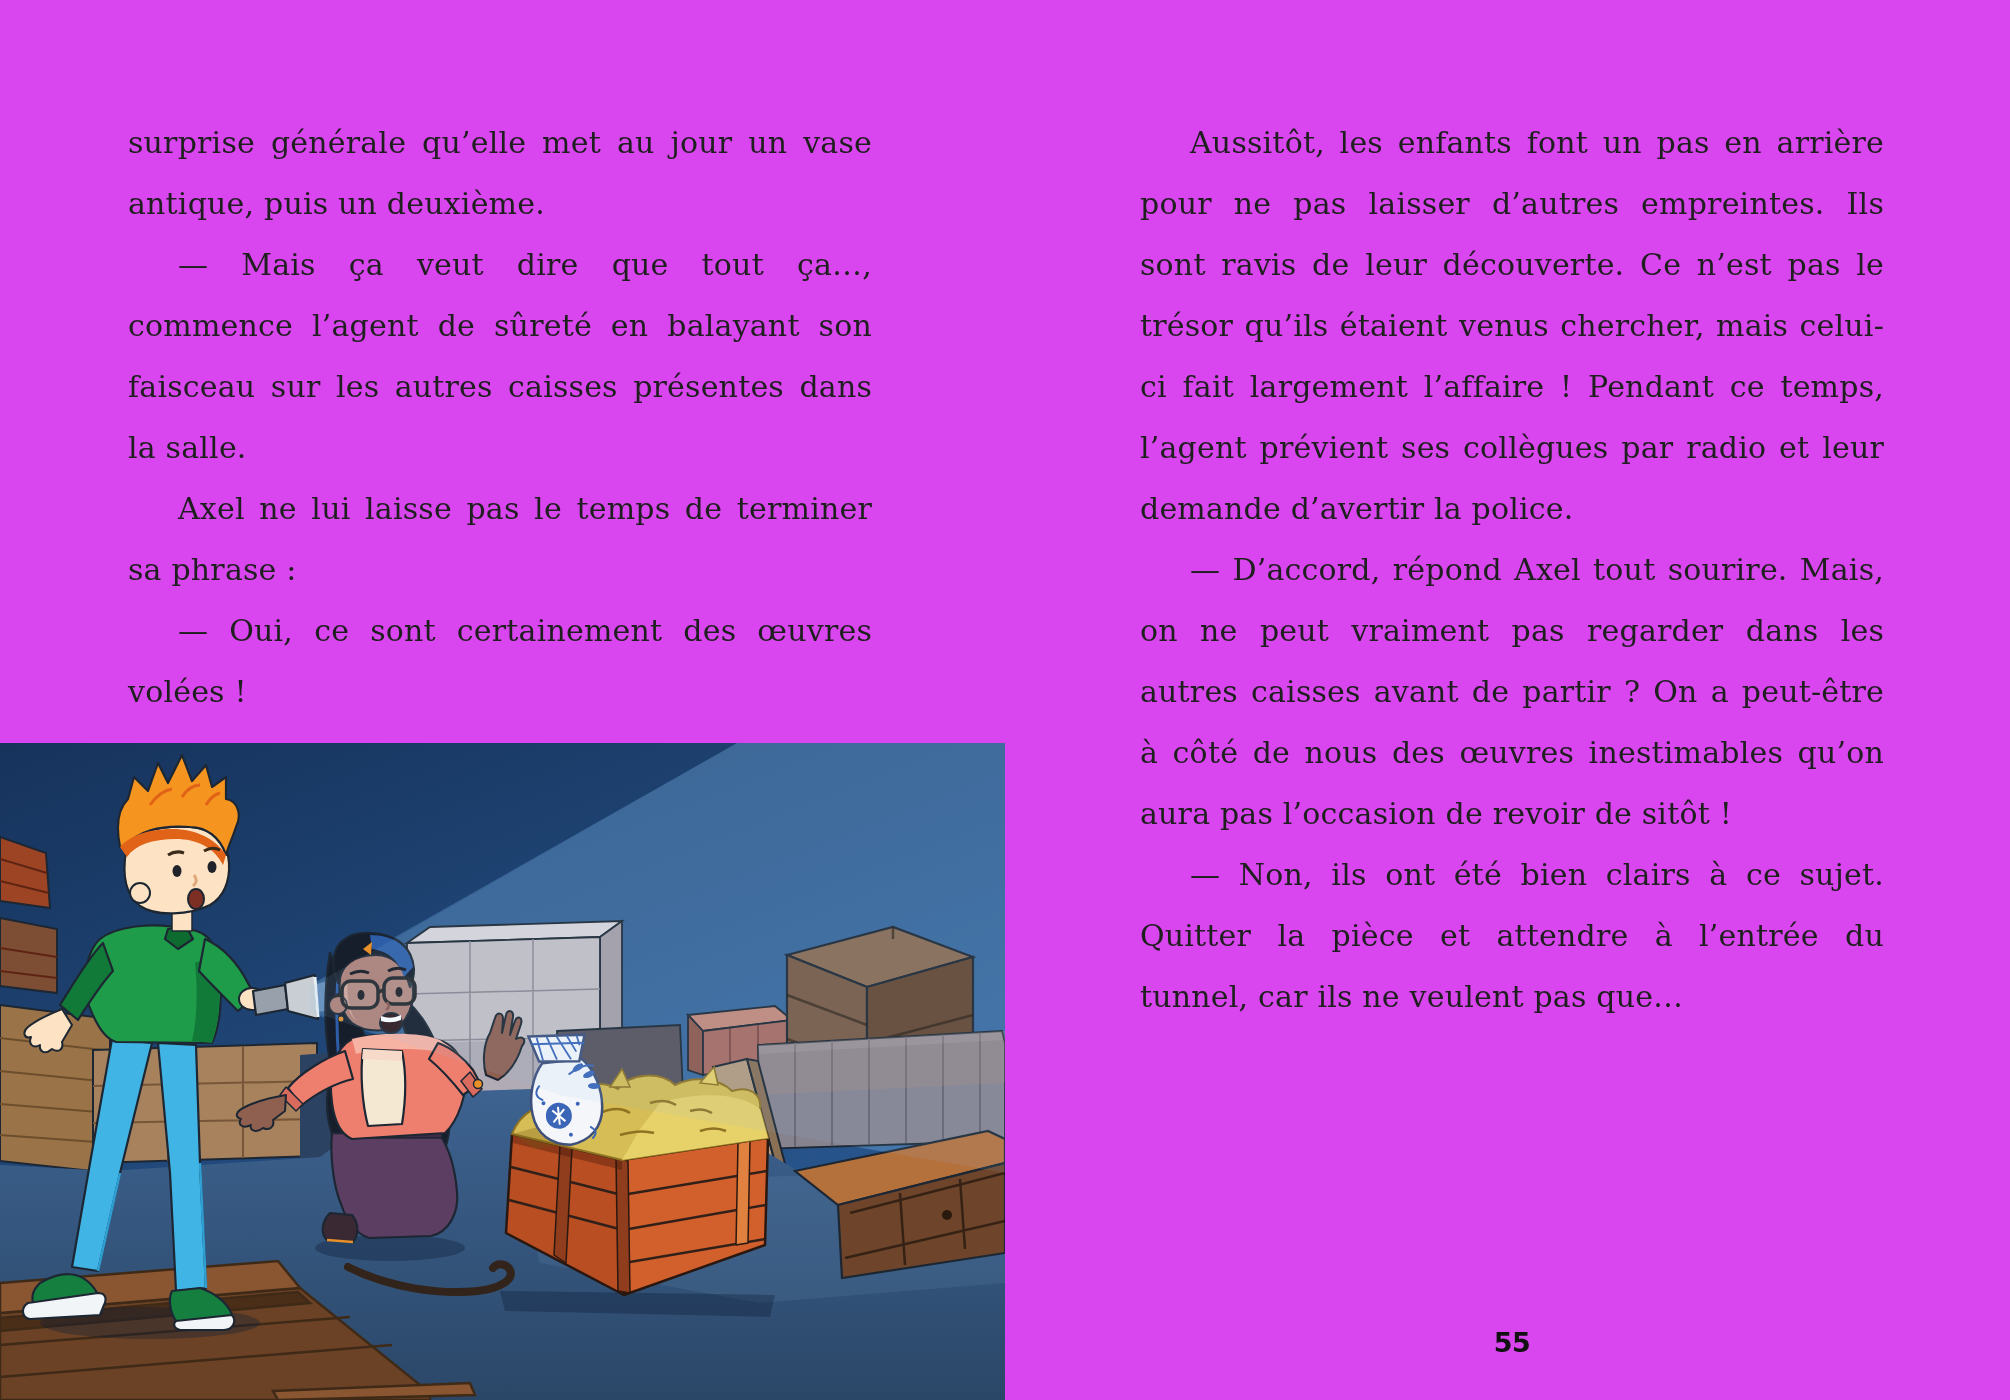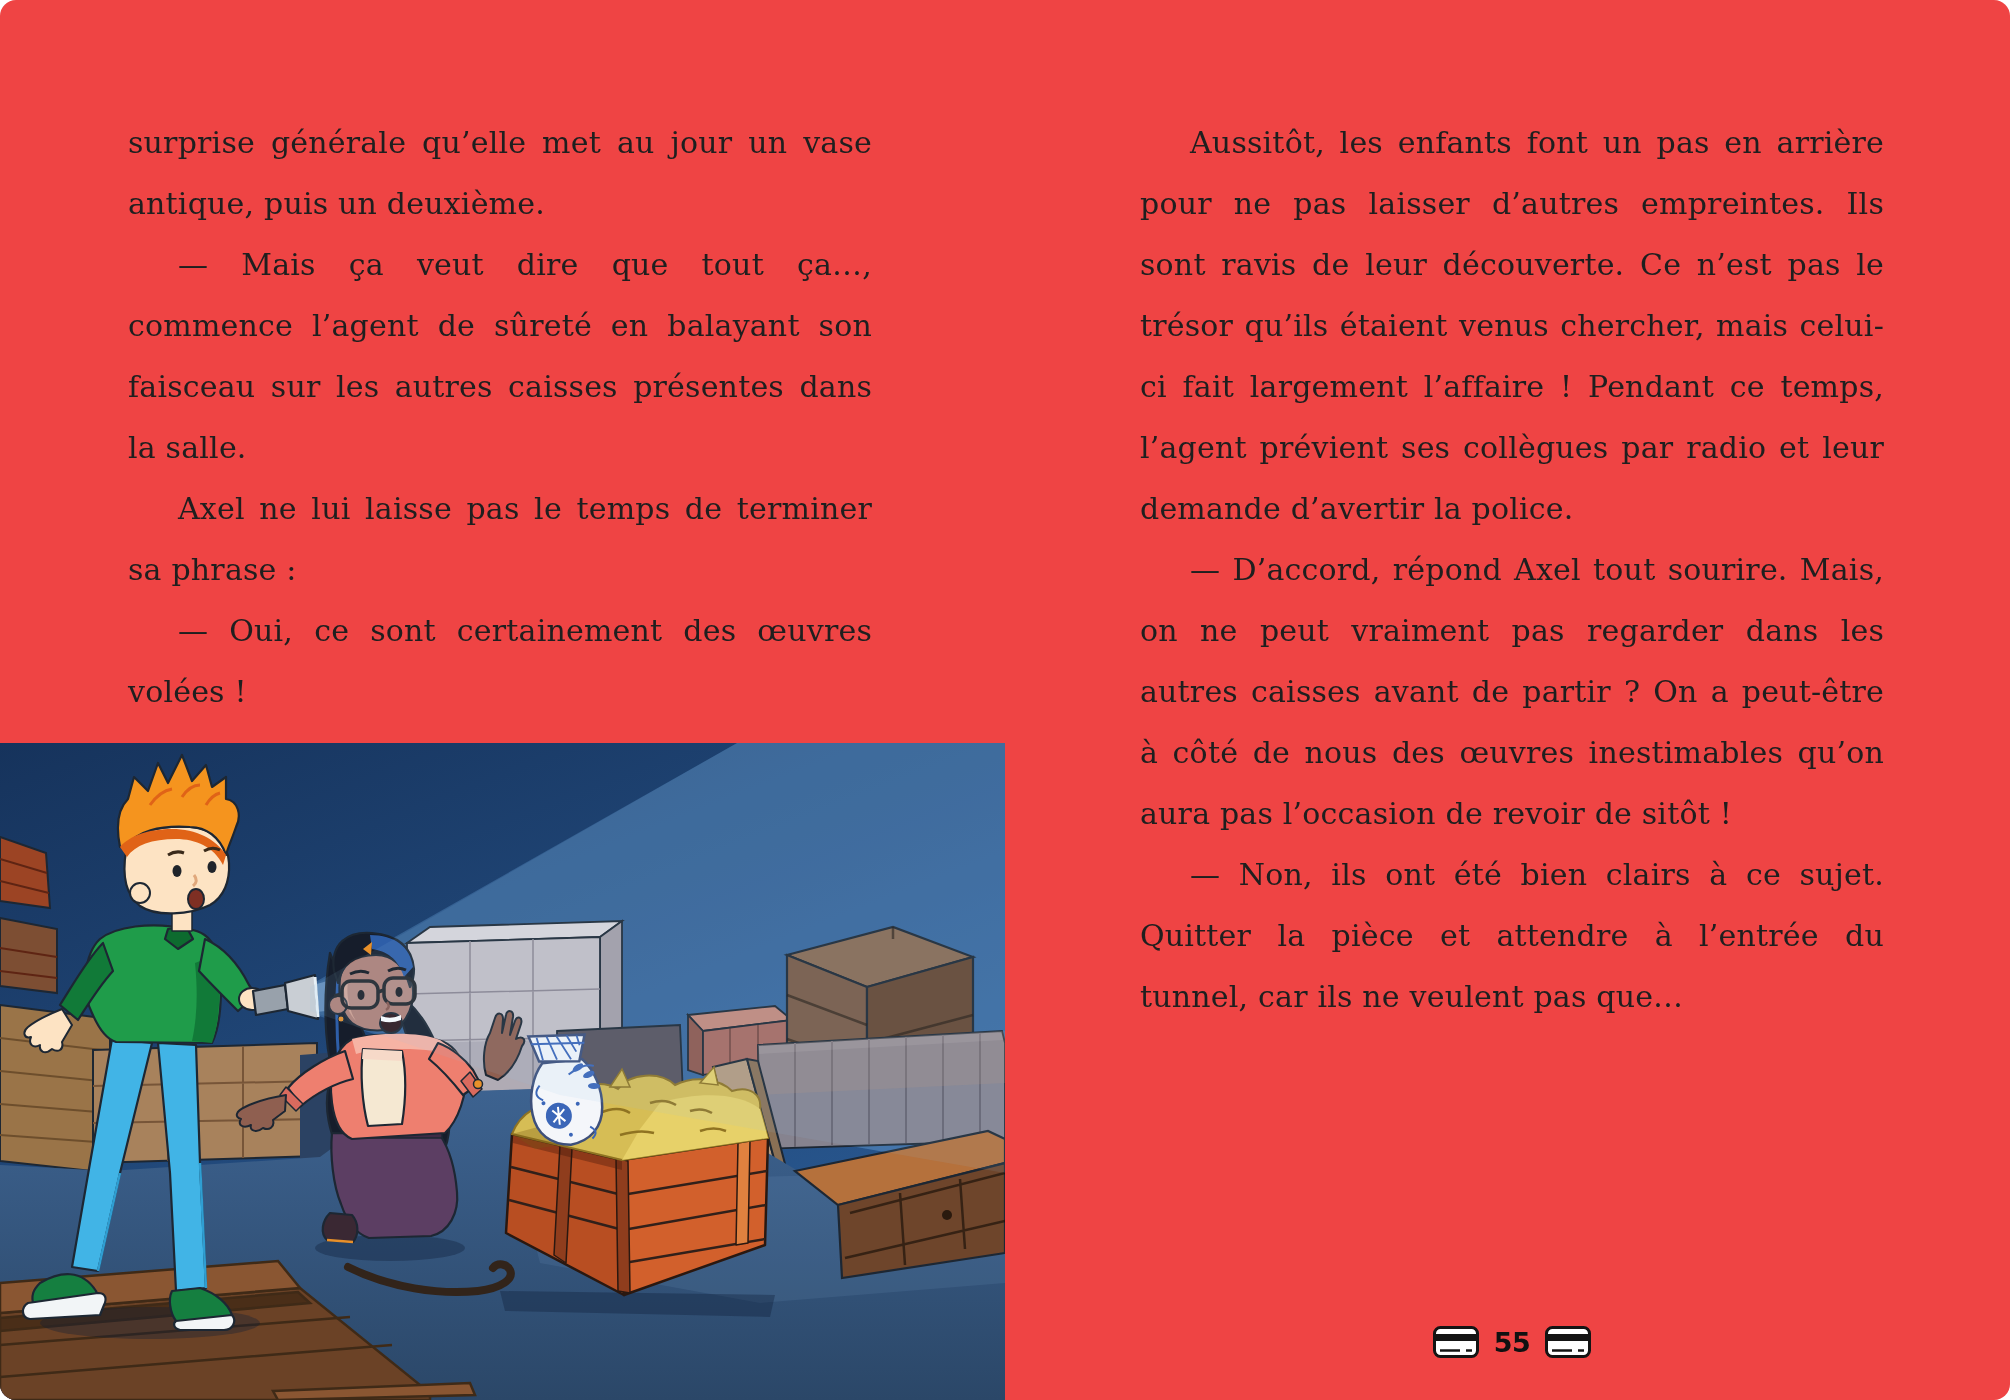--- a/index.html
+++ b/index.html
@@ -1,28 +1,28 @@
 <!DOCTYPE html>
 <html lang="fr" style="--bg-top: #16335c; --bg-bottom: #2a5a93; --beam: rgba(108,170,226,0.30); --beam-core: rgba(182,216,246,0.38); --floor-top: #3e6492; --floor-bottom: #2b4768; --outline: #1d2733; --crate-red: #9c4424; --crate-red-line: #5e2413; --crate-brown: #7d4e33; --crate-tan: #9a7448; --crate-tan-line: #6d4e2c; --crate-grid: #a8825c; --crate-grid-line: #775538; --crate-dark: #4a3626; --crate-navy: #2b4263; --crate-grey: #c6c0c6; --crate-grey-top: #dcd7db; --crate-grey-side: #a59fa6; --crate-grey-line: #8d8691; --crate-charcoal: #57525c; --pink-top: #c5897b; --pink-front: #8f574c; --pink-side: #a96a60; --box-top: #8a6a52; --box-left: #7a5a44; --box-right: #66462f; --slat-grey: #86838f; --slat-grey-line: #67636f; --chest-top: #b5713c; --chest-front: #6e452b; --plank: #b59a7e; --plank-edge: #8a7055; --crate-orange: #b84e22; --crate-orange-lit: #d2602c; --crate-orange-batten: #e0813f; --crate-orange-dark: #8f3d1d; --straw: #d6bd55; --straw-lit: #e7d169; --straw-stroke: #8f7322; --vase-white: #f4f6fa; --vase-blue: #3b66b8; --vase-outline: #3d4f7a; --boy-hair: #f5941e; --boy-hair-dark: #e06317; --boy-skin: #fde3c3; --jacket-green: #1f9c4a; --jacket-green-dark: #117a38; --collar-green: #0d6b2f; --jeans: #41b4e6; --jeans-dark: #2f9ed2; --sneaker-green: #157f40; --sole-white: #f2f5f7; --flashlight-body: #98a1ab; --flashlight-head: #c9ced4; --girl-hair: #161d2b; --girl-hair-blue: #2e5ea8; --girl-skin: #b08077; --girl-skin-lit: #d2a090; --girl-skin-dark: #8f5f50; --girl-jacket: #ee7f6f; --girl-jacket-lit: #f6b3a4; --girl-cuff: #d96a5e; --girl-top: #f5e8d2; --girl-pants: #5c3e63; --girl-belt: #3f2b46; --girl-shoe: #3a2833; --accent-orange: #e8902a; --wood-lid: #8a5632; --wood-lid-inner: #6b4226; --wood-lid-dark: #4a2e18; --wood-line: #3f2a17; --crowbar: #32241a; --shadow: rgba(15,30,55,0.35); --mouth-boy: #7e2f23; --mouth-girl: #2e181c; --icon-ink: #141414;"><head>
 <meta charset="utf-8">
 <style>
   html,body{margin:0;padding:0;width:2010px;height:1400px;background:#ffffff;}
-  .sheet{position:relative;width:2010px;height:1400px;background:#ef4444;overflow:hidden;
-         font-family:"DejaVu Serif", serif;border-radius:16px;}
+  .sheet{position:relative;width:2010px;height:1400px;background:#d946ef;overflow:hidden;
+         font-family:"DejaVu Serif", serif;}
   .text-col{position:absolute;width:744px;color:#1f1f1f;font-size:30px;line-height:61px;
             text-align:justify;letter-spacing:0.2px;}
   .text-col p{margin:0;padding:0;}
   .text-col p.indent{text-indent:50px;}
   .italic{font-style:italic;}
   #left-col{left:128px;top:112px;}
   #right-col{left:1140px;top:112px;}
   .illustration{position:absolute;left:0;top:743px;width:1005px;height:657px;margin:0;padding:0;line-height:0;}
   .illustration svg{display:block;}
   .page-footer{position:absolute;left:1140px;top:1322px;width:744px;height:40px;
-               display:flex;align-items:center;justify-content:center;gap:15px;}
+               display:flex;align-items:center;justify-content:center;gap:15px;flex-direction:column;}
   .page-num{font-family:"DejaVu Sans", sans-serif;font-weight:bold;font-size:27px;color:#111;
             letter-spacing:-0.5px;}
   .card-icon{display:block;}
 </style>
 </head>
 <body>
 
 <div class="sheet">
 
   <div id="left-col" class="text-col">

